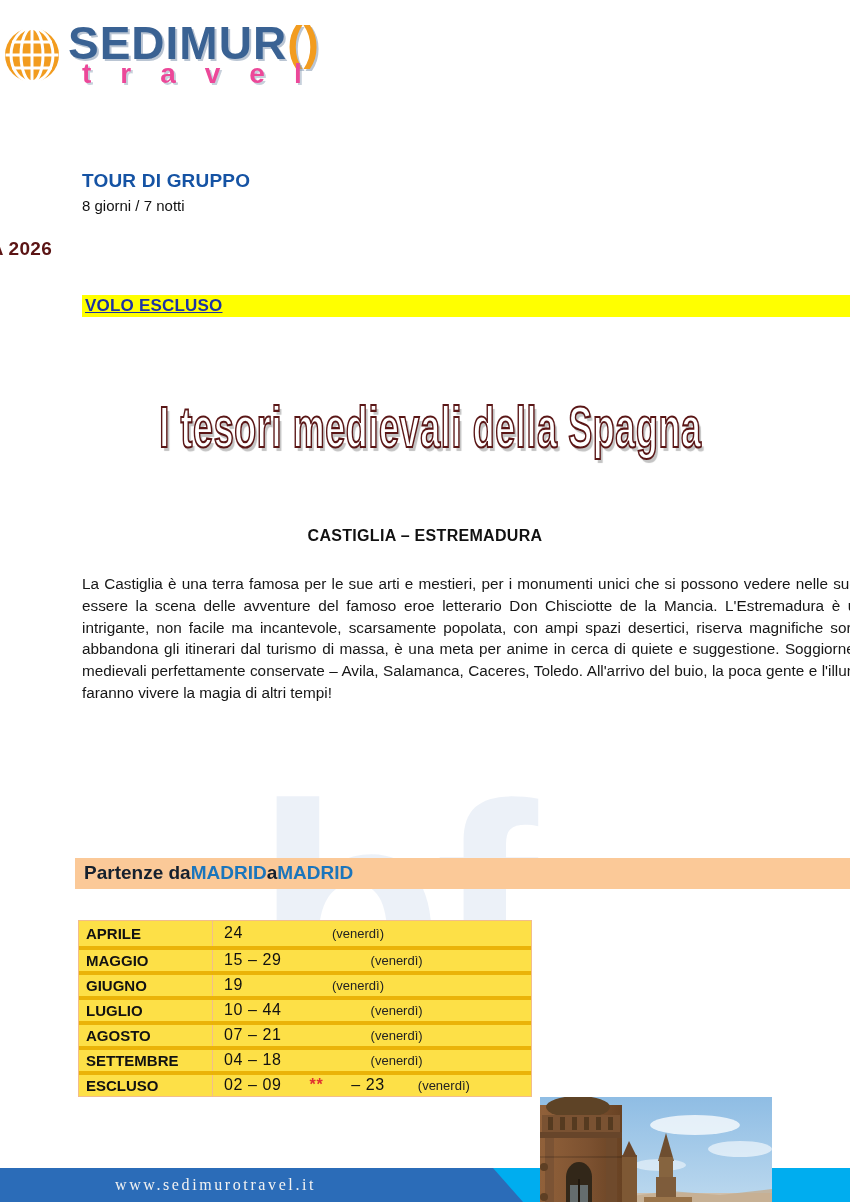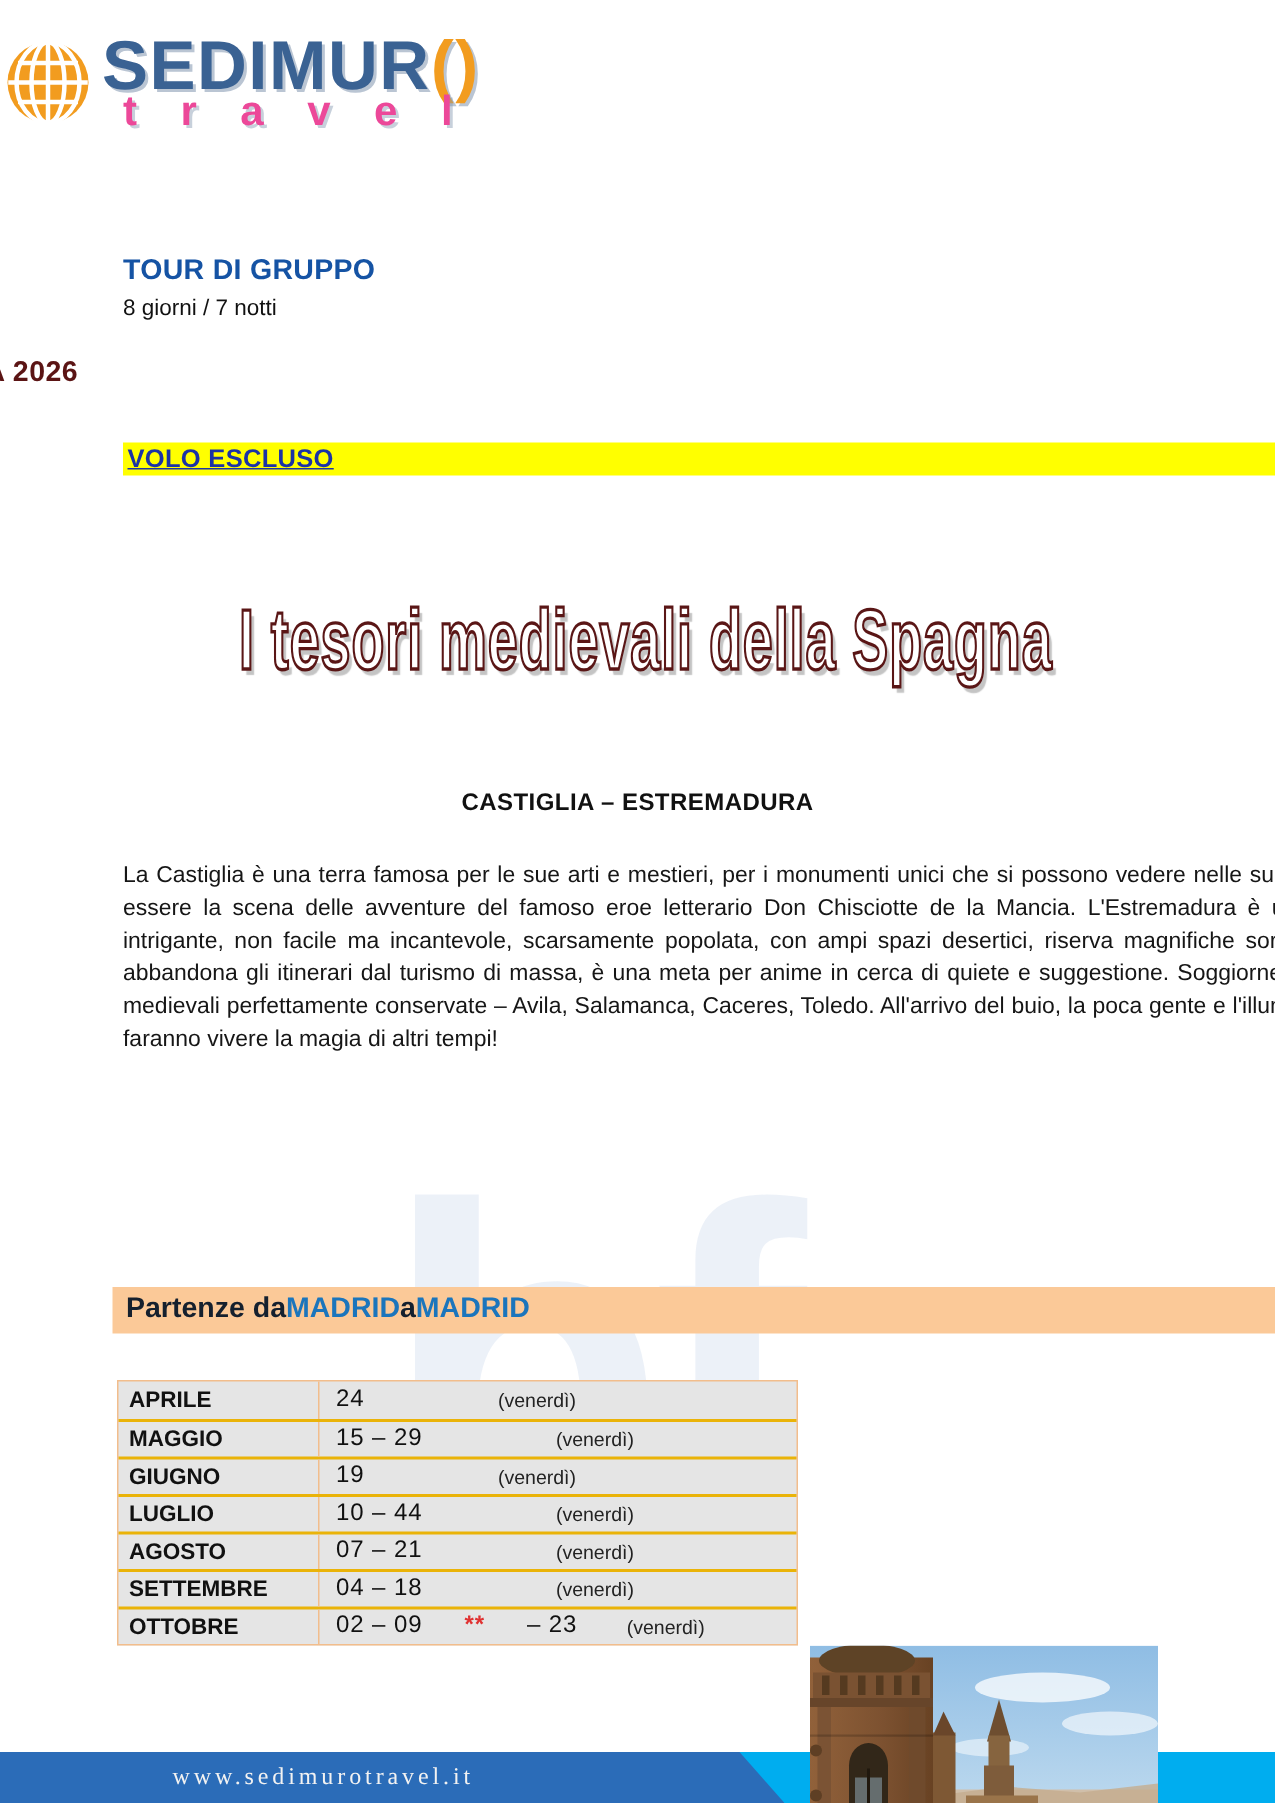--- a/index.html
+++ b/index.html
@@ -44,23 +44,23 @@
            font-size:15.3px; line-height:21.8px; text-align:justify; color:#161616; }
 
   
   .banner { position:absolute; left:75px; right:75px; top:487px; height:31px;
             background:#fbc998; display:flex; align-items:center; padding-left:9px;
             font-size:19px; font-weight:bold; }
   .banner .dark { color:#15202e; }
   .banner .blue { color:#1b75bc;text-align:center; }
 
   .dep-table { position:absolute; left:78px; top:518px; width:454px;
-               border:1px solid #f2bd8c; background:#e5e5e5; }
+               border:1px solid #f2bd8c; background:#fde047; }
   .dep-row { display:grid; grid-template-columns:134px 1fr; height:25px;
-             border-top:2px solid #eab308; }
+             border-top:4px solid #eab308; }
   .dep-row:first-child { border-top:none; }
   .dep-month { display:flex; align-items:center; padding-left:7px;
                font-weight:bold; font-size:15px; border-right:1px solid #f2bd8c; color:#111; }
   .dep-dates { display:flex; align-items:center; padding-left:11px; font-size:16px;
                letter-spacing:.6px; color:#111;gap:28px; }
   .dep-dates .ast { color:#e03131; font-weight:bold; }
   .dep-dates .weekday { font-size:13px; letter-spacing:0; margin-left:5px; color:#222; }
 
   
   .photo { position:absolute; left:540px; top:518px; width:232px; height:174px;
@@ -175,21 +175,21 @@
     <div class="dep-row">
       <div class="dep-month">SETTEMBRE</div>
       <div class="dep-dates">
           <span>04 – 18</span>
           <span class="ast"></span>
           <span></span>
           <span class="weekday">(venerdì)</span>
         </div>
     </div>
     <div class="dep-row">
-      <div class="dep-month">OTTOBRE</div>
+      <div class="dep-month">ESCLUSO</div>
       <div class="dep-dates">
           <span>02 – 09</span>
           <span class="ast">**</span>
           <span> – 23</span>
           <span class="weekday">(venerdì)</span>
         </div>
     </div>
   </div>
 
   <div class="photo layer">

